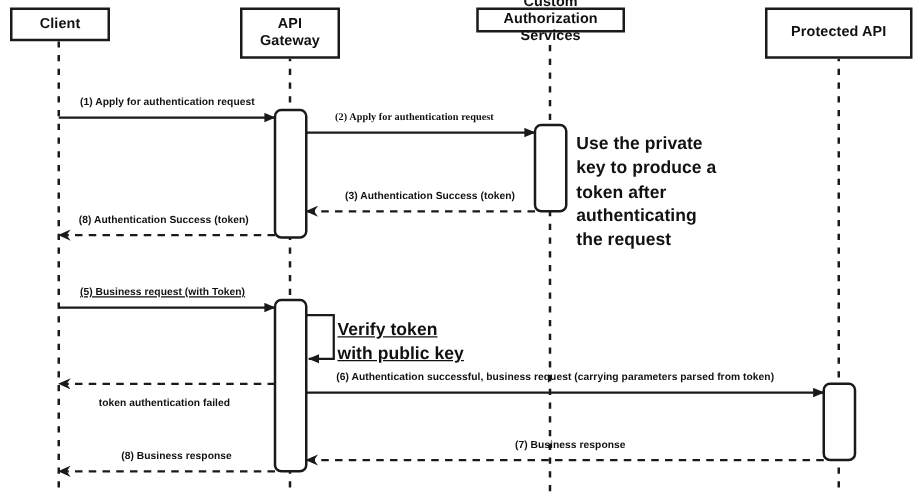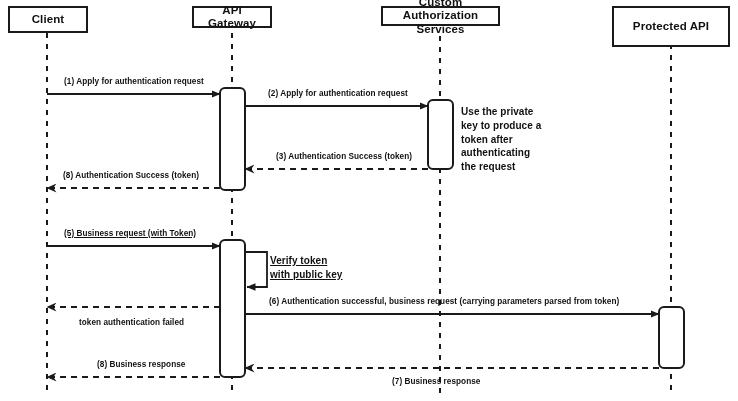--- a/index.html
+++ b/index.html
@@ -28,21 +28,21 @@
   .msg-label{
     position:absolute;
     font-size:8.2px;
     font-weight:bold;
     color:#111111;
     white-space:nowrap;
     letter-spacing:0.05px;
   }
   .note-label{
     position:absolute;
-    font-size:10px;
+    font-size:14px;
     font-weight:bold;
     color:#111111;
     line-height:1.38;
     letter-spacing:0.05px;
   }
 </style>
 </head>
 <body>
 
 <div id="canvas">
@@ -82,39 +82,39 @@
       </g>
     <g id="self-message-group">
         <path d="M245,252 L267,252 L267,287 L247,287" fill="none" stroke="#1a1a1a" stroke-width="1.8" marker-end="url(#arrow-solid)"></path>
       </g>
   </svg>
 
   <div id="participant-boxes">
       <div class="lifeline-box" style="left: 8px; top: 6px; width: 80px; height: 27px;">
         <span>Client</span>
       </div>
-      <div class="lifeline-box" style="left: 192px; top: 6px; width: 80px; height: 22px;">
+      <div class="lifeline-box" style="left: 192px; top: 6px; width: 80px; height: 41px;">
         <span>API Gateway</span>
       </div>
       <div class="lifeline-box" style="left: 381px; top: 6px; width: 119px; height: 20px;">
         <span>Custom Authorization Services</span>
       </div>
       <div class="lifeline-box" style="left: 612px; top: 6px; width: 118px; height: 41px;">
         <span>Protected API</span>
       </div>
     </div>
   <div id="message-labels">
       <div class="msg-label" style="left: 64px; top: 77px;">(1) Apply for authentication request</div>
-      <div class="msg-label" style="left: 268px; top: 89px;">(2) Apply for authentication request</div>
+      <div class="msg-label" style="left: 268px; top: 89px; font-family: Liberation Serif, serif;">(2) Apply for authentication request</div>
       <div class="msg-label" style="left: 276px; top: 152px;">(3) Authentication Success (token)</div>
       <div class="msg-label" style="left: 63px; top: 171px;">(8) Authentication Success (token)</div>
       <div class="msg-label" style="left: 64px; top: 229px; text-decoration: underline;">(5) Business request (with Token)</div>
       <div class="msg-label" style="left: 79px; top: 290px; margin-top: 28px;">token authentication failed</div>
       <div class="msg-label" style="left: 269px; top: 297px;">(6) Authentication successful, business request (carrying parameters parsed from token)</div>
-      <div class="msg-label" style="left: 392px; top: 351px; margin-top: 26px;">(7) Business response</div>
+      <div class="msg-label" style="left: 412px; top: 351px;">(7) Business response</div>
       <div class="msg-label" style="left: 83px; top: 360px; margin-left: 14px;">(8) Business response</div>
     </div>
   <div id="notes-layer">
       <div class="note-label" style="left: 270px; top: 254px; text-decoration: underline;">
         <div>Verify token</div>
         <div>with public key</div>
       </div>
       <div class="note-label" style="left: 461px; top: 105px;">
         <div>Use the private</div>
         <div>key to produce a</div>

